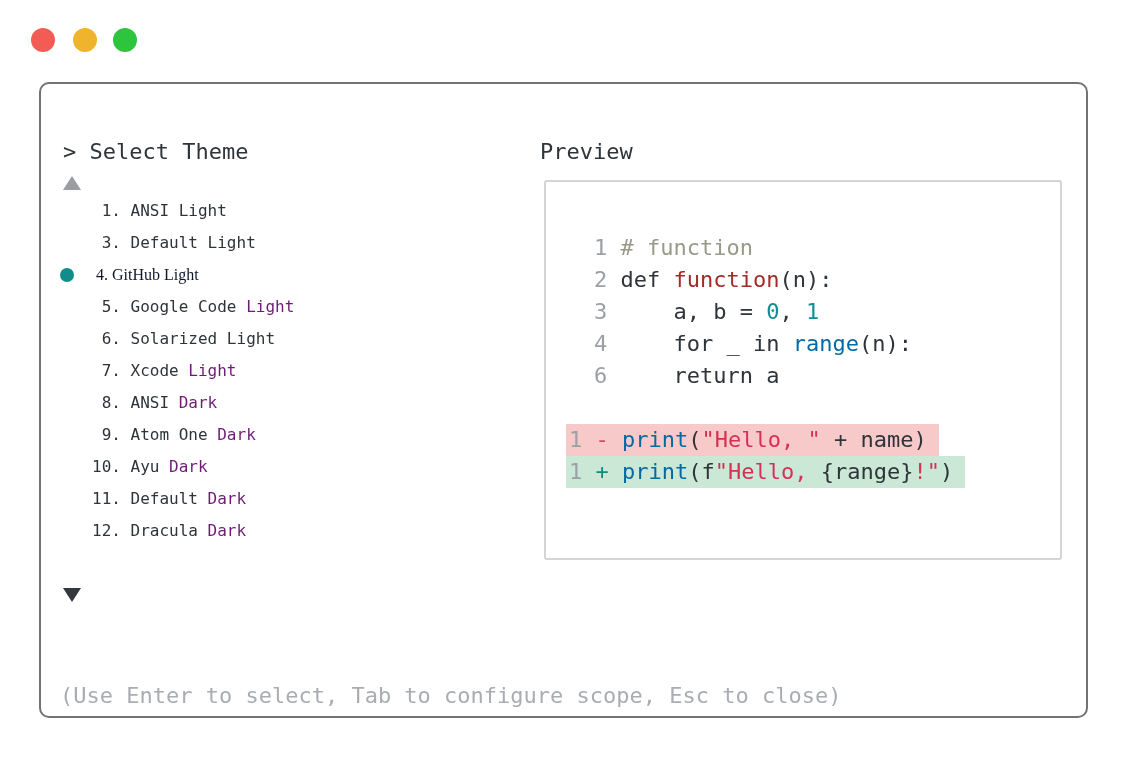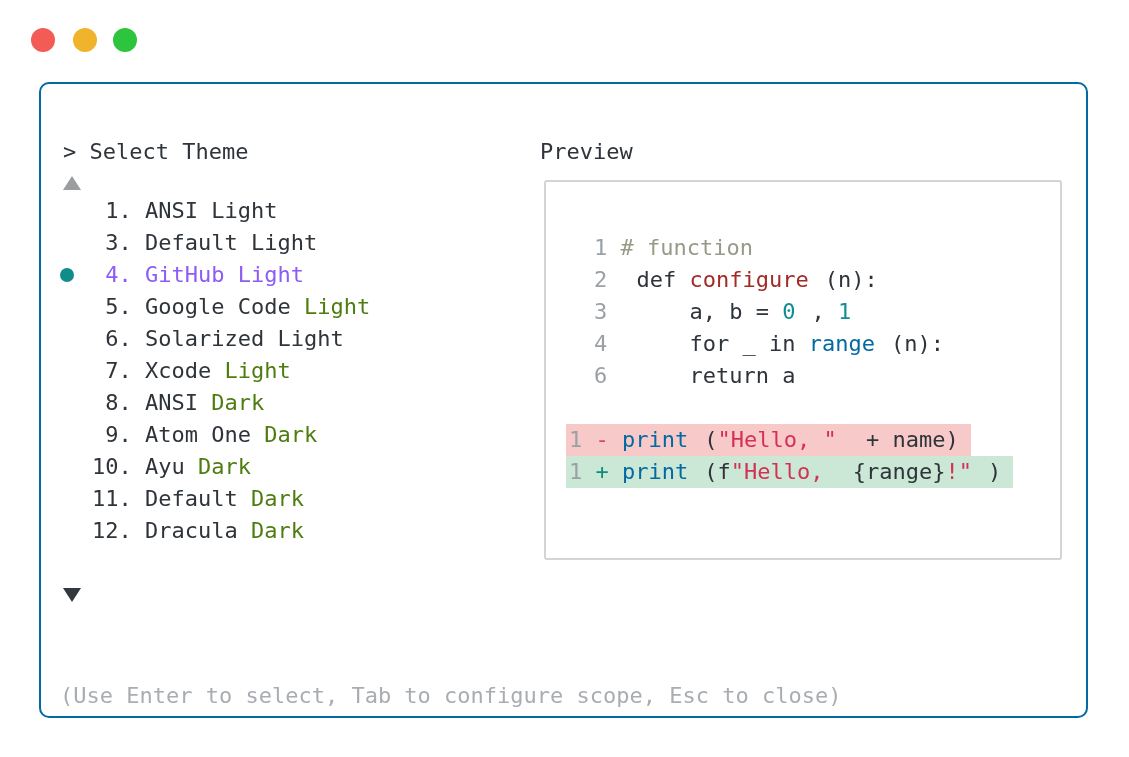--- a/index.html
+++ b/index.html
@@ -8,57 +8,57 @@
 
   
   .traffic{position:absolute;top:28px;left:31px;width:120px;height:24px;}
   .dot{position:absolute;top:0;width:24px;height:24px;border-radius:50%;}
   .dot.red{left:0;background:#f25c55;}
   .dot.yellow{left:42px;background:#f0b42c;}
   .dot.green{left:82px;background:#2dc53d;}
 
   
   .window{position:absolute;left:39px;top:82px;width:1049px;height:636px;
-          box-sizing:border-box;border:2px solid #0369a1;border-radius:10px;background:#fff;}
+          box-sizing:border-box;border:2px solid #737373;border-radius:10px;background:#fff;}
 
   .mono{font-size:22px;line-height:32px;color:#2e343a;white-space:pre;}
   .heading{position:absolute;}
   .picker-title{left:22px;top:52px;}
   .preview-title{left:499px;top:52px;}
 
   
   .tri-up{position:absolute;left:22px;top:92px;width:0;height:0;
           border-left:9px solid transparent;border-right:9px solid transparent;
           border-bottom:14px solid #9b9ea1;}
   .tri-down{position:absolute;left:22px;top:504px;width:0;height:0;
           border-left:9px solid transparent;border-right:9px solid transparent;
           border-top:14px solid #33383d;}
 
   
   .theme-list{position:absolute;left:51px;top:111px;}
-  .trow{position:relative;height:32px;white-space:pre;font-size:22px;line-height:32px;color:#2e343a;}
+  .trow{position:relative;height:32px;white-space:pre;font-size:16px;line-height:32px;color:#2e343a;}
   .trow .bullet{position:absolute;left:-32px;top:9px;width:14px;height:14px;border-radius:50%;background:#118c8c;}
-  .trow.sel, .trow.sel .t-num, .trow.sel .t-name{color:#8b5cf6;}
-  .t-dim{color:#4d7c0f;}
+  .trow.sel, .trow.sel .t-num, .trow.sel .t-name{color:#0f172a;font-family:Liberation Serif, serif;}
+  .t-dim{color:#701a75;}
 
   
   .footer{position:absolute;left:19px;top:552px;color:#a9adb2;margin-top:44px;}
 
   
   .preview{position:absolute;left:503px;top:96px;width:518px;height:380px;
            box-sizing:border-box;border:2px solid #d2d4d6;border-radius:3px;background:#fff;padding-left:20px;}
   .code{position:absolute;left:0;top:50px;width:100%;}
   .crow{height:32px;white-space:pre;font-size:22px;line-height:32px;color:#2e343a;padding-left:48px;}
   .crow.diff{padding-left:0;}
   .diffbg{display:inline-block;height:32px;margin-left:20px;padding:0 12px 0 3px;}
   .diffbg.deletion{background:#f8c9c9;}
   .diffbg.addition{background:#cbe7d6;}
 
   .tk-ln{color:#9ba0a5;}
-  .tk-plain{color:#2e343a;margin-left:16px;}
+  .tk-plain{color:#2e343a;}
   .tk-comment{color:#999988;}
   .tk-func{color:#a22b28;}
   .tk-num{color:#128d94;}
   .tk-builtin{color:#0369a1;}
   .tk-string{color:#d62f55;}
   .tk-del{color:#d6455a;}
   .tk-add{color:#118c7c;}
 </style>
 </head>
 <body>
@@ -89,21 +89,21 @@
       <div class="trow"><span class="t-num">12. </span><span class="t-name">Dracula</span><span class="t-dim"> Dark</span></div>
     </div>
 
   <div class="tri-down"></div>
 
   <div class="mono footer">(Use Enter to select, Tab to configure scope, Esc to close)</div>
 
   <div class="preview">
     <div class="code">
         <div class="crow"><span class="tk-ln">1 </span><span class="tk-comment"># function</span></div>
-        <div class="crow"><span class="tk-ln">2 </span><span class="tk-plain">def </span><span class="tk-func">configure</span><span class="tk-plain">(n):</span></div>
+        <div class="crow"><span class="tk-ln">2 </span><span class="tk-plain">def </span><span class="tk-func">function</span><span class="tk-plain">(n):</span></div>
         <div class="crow"><span class="tk-ln">3 </span><span class="tk-plain">    a, b = </span><span class="tk-num">0</span><span class="tk-plain">, </span><span class="tk-num">1</span></div>
         <div class="crow"><span class="tk-ln">4 </span><span class="tk-plain">    for _ in </span><span class="tk-builtin">range</span><span class="tk-plain">(n):</span></div>
         <div class="crow"><span class="tk-ln">6 </span><span class="tk-plain">    return a</span></div>
         <div class="crow"></div>
         <div class="crow diff"><span class="diffbg deletion"><span class="tk-ln">1 </span><span class="tk-del">- </span><span class="tk-builtin">print</span><span class="tk-plain">(</span><span class="tk-string">"Hello, "</span><span class="tk-plain"> + name)</span></span></div>
         <div class="crow diff"><span class="diffbg addition"><span class="tk-ln">1 </span><span class="tk-add">+ </span><span class="tk-builtin">print</span><span class="tk-plain">(f</span><span class="tk-string">"Hello, </span><span class="tk-plain">{range}</span><span class="tk-string">!"</span><span class="tk-plain">)</span></span></div>
       </div>
   </div>
 </div>
 

